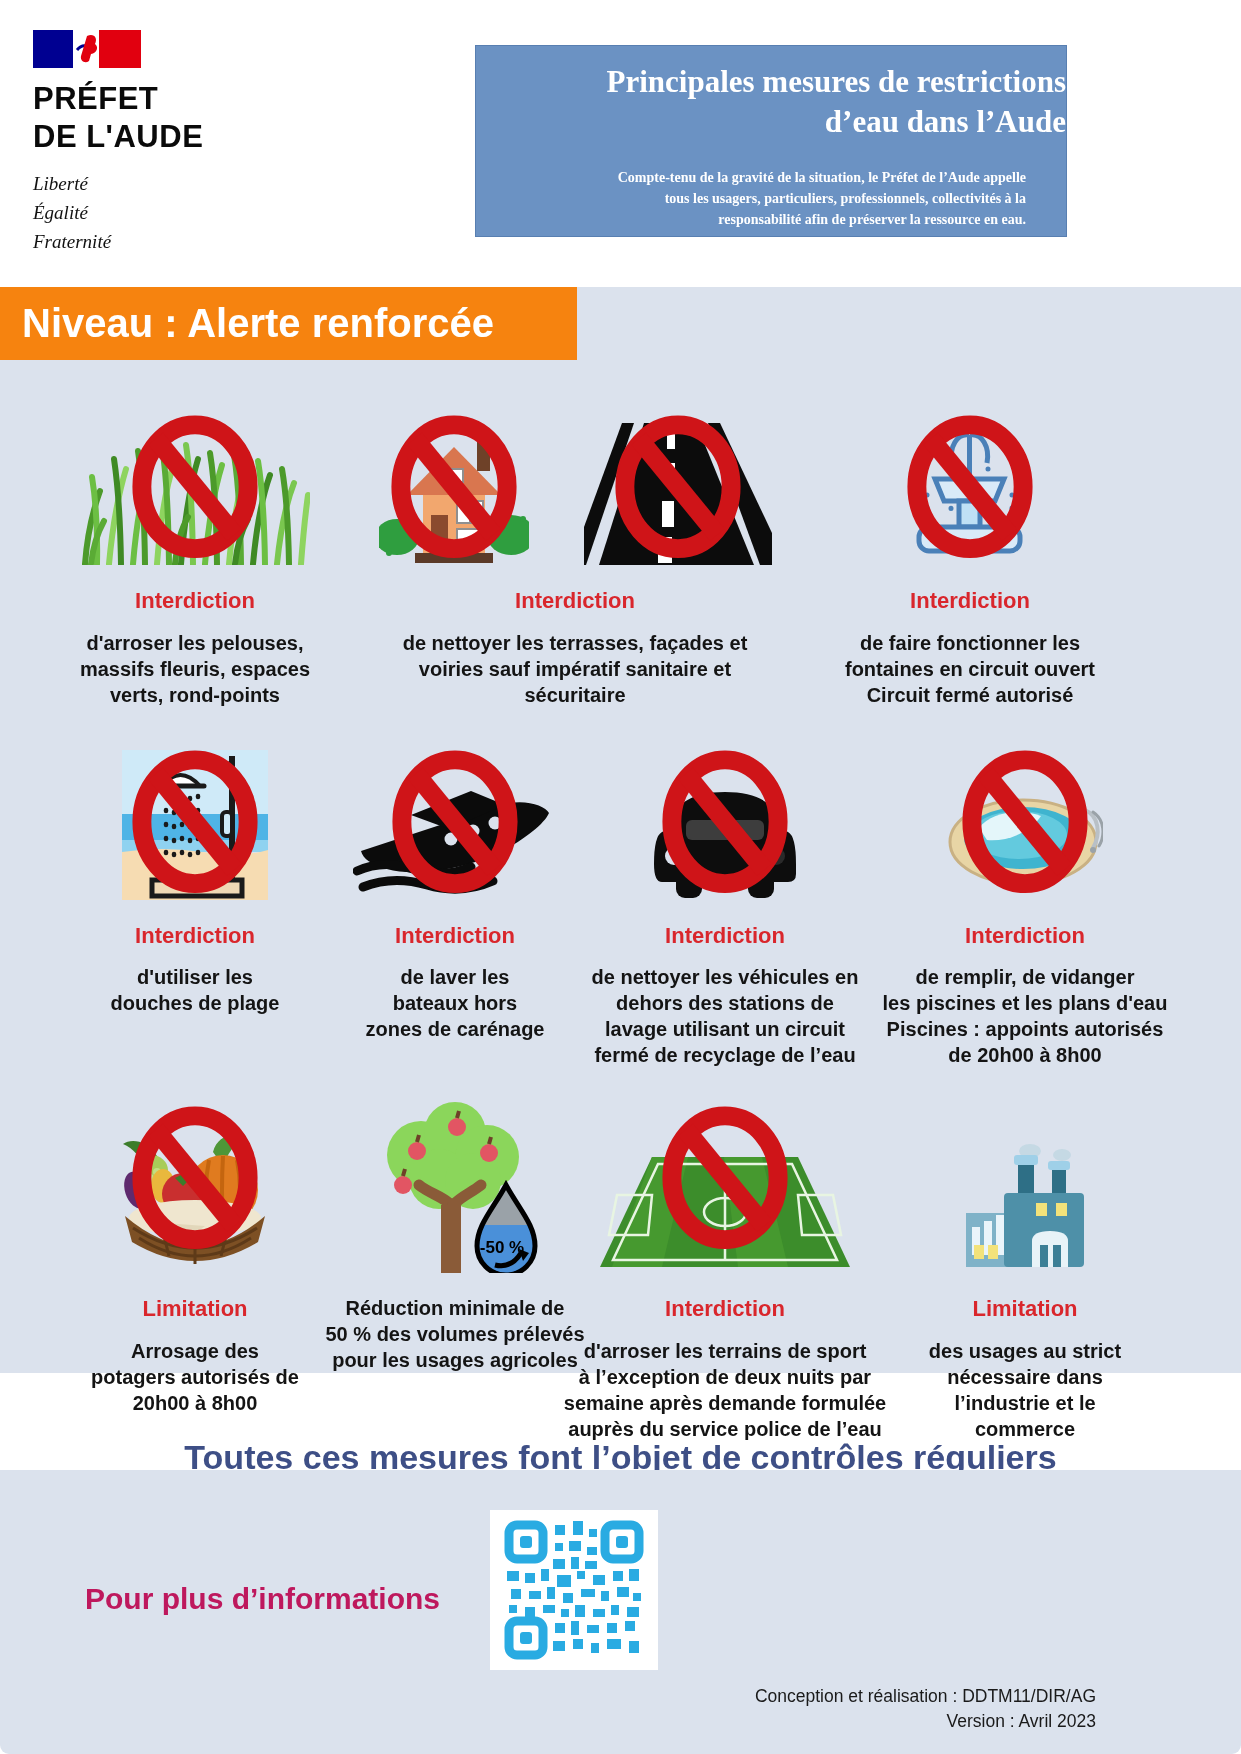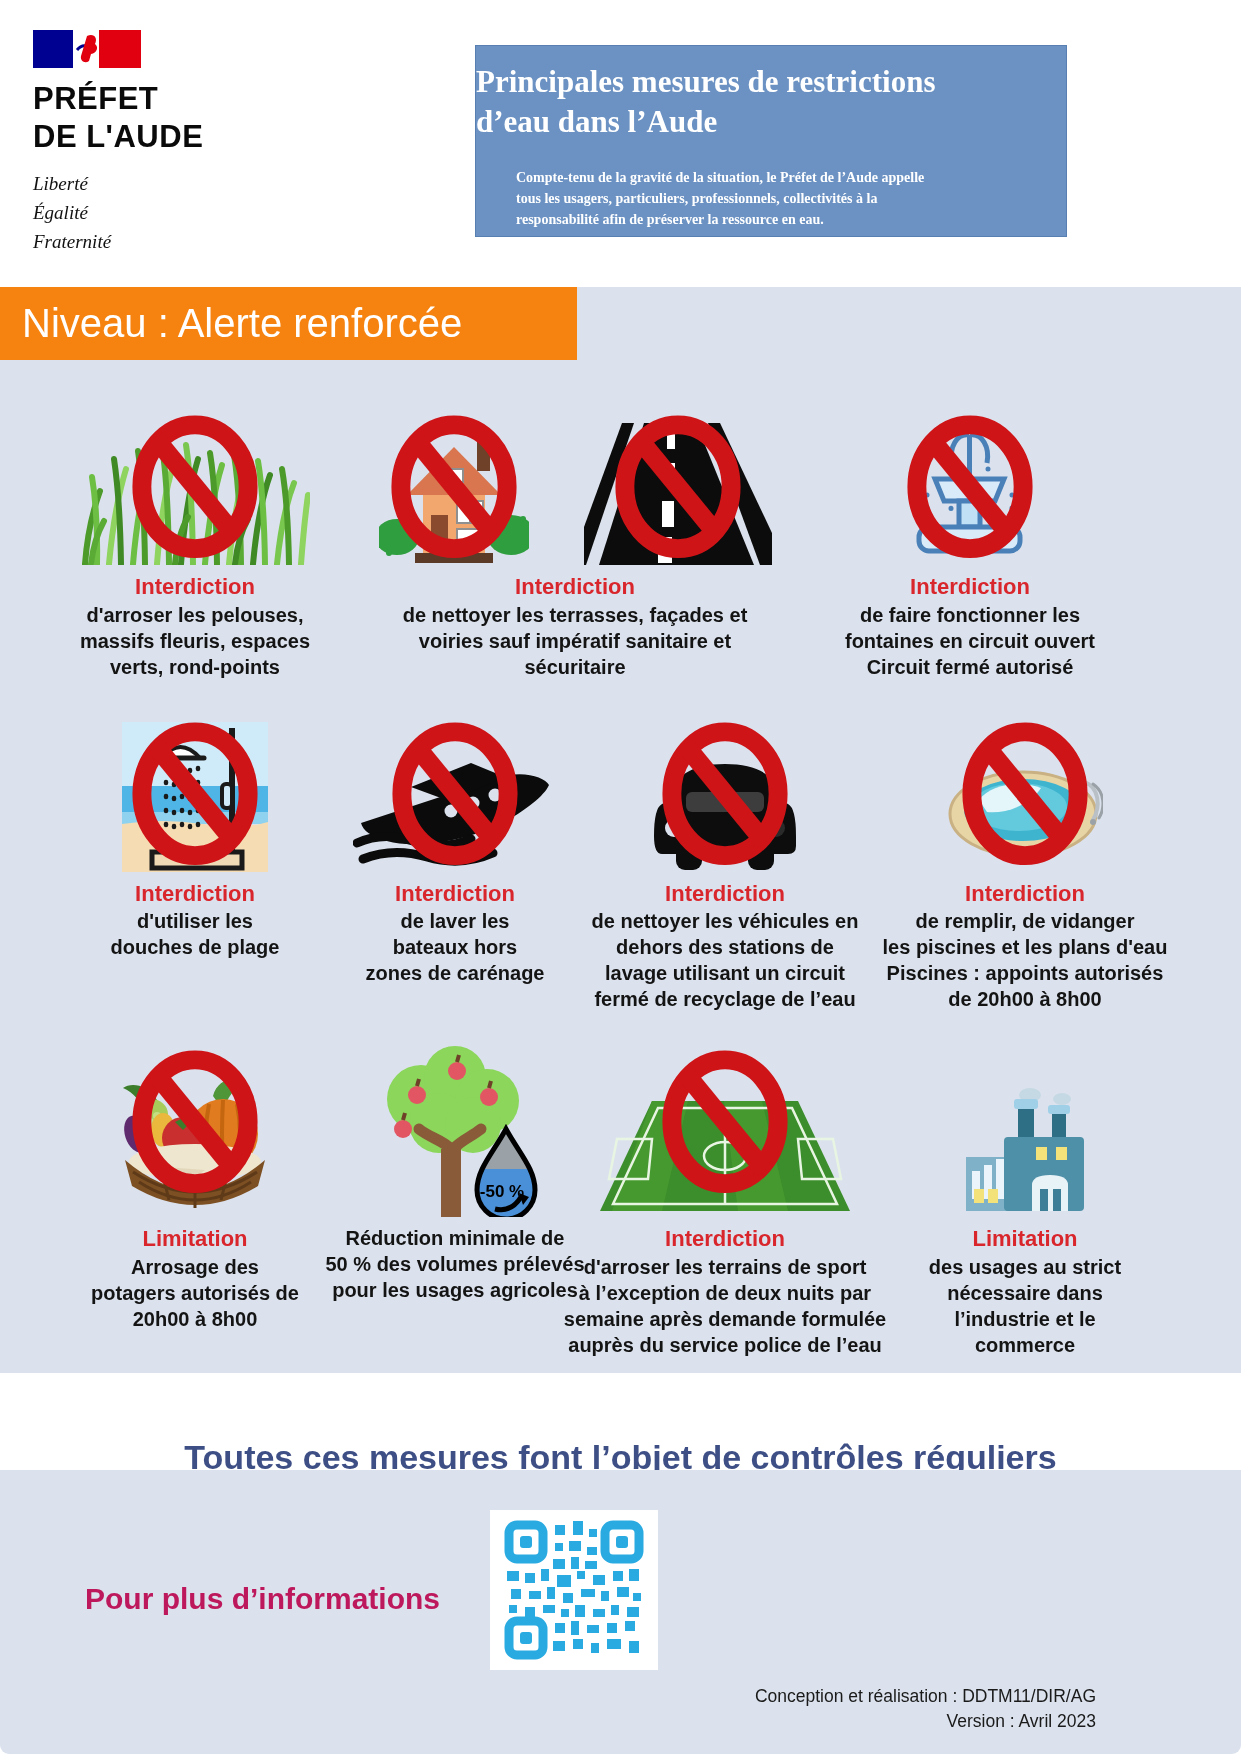--- a/index.html
+++ b/index.html
@@ -10,37 +10,37 @@
   .header{position:absolute;top:0;left:0;width:1241px;height:287px;background:#fff;}
   .logo{position:absolute;left:33px;top:30px;}
   .flag{display:flex;width:108px;height:38px;margin-bottom:12px;}
   .flag .fb{width:40px;background:#000091;}
   .flag .fw{width:26px;background:#fff;position:relative;}
   .flag .fr{width:42px;background:#e1000f;}
   .logo-title{font-weight:bold;font-size:31px;line-height:38px;color:#0a0a0a;letter-spacing:.5px;white-space:pre-line;}
   .motto{margin-top:13px;font-family:"Liberation Serif", serif;font-style:italic;font-size:19px;line-height:29px;color:#111;}
 
   .title-box{position:absolute;left:475px;top:45px;width:592px;height:192px;background:#6b92c3;
-             border:1px solid #55219_no;border:1px solid #587fb1;color:#fff;text-align:left;
+             border:1px solid #55219_no;border:1px solid #587fb1;color:#fff;text-align:right;
              font-family:"Liberation Serif", serif;box-sizing:border-box;}
   .title-box .tb-title{font-size:31px;line-height:40px;font-weight:bold;margin-top:16px;white-space:pre-line;}
   .title-box .tb-sub{font-size:14px;line-height:1.5;font-weight:bold;margin:25px 40px 0;white-space:pre-line;}
 
   
   .banner{position:absolute;left:0;top:287px;width:577px;height:73px;background:#f6830f;color:#fff;
           display:flex;align-items:center;padding-left:22px;box-sizing:border-box;
-          font-size:40px;font-weight:normal;z-index:3;}
+          font-size:40px;font-weight:bold;z-index:3;}
 
   
   .content{position:absolute;left:0;top:287px;width:1241px;height:1086px;background:#dbe2ed;z-index:1;}
   .row{display:grid;justify-items:center;align-items:start;}
   .row1{grid-template-columns:290px 470px 320px;padding-left:50px;margin-top:128px;}
   .row2{grid-template-columns:290px 230px 310px 290px;padding-left:50px;margin-top:42px;}
   .row3{grid-template-columns:290px 230px 310px 290px;padding-left:50px;margin-top:20px;}
-  .item{display:flex;flex-direction:column;align-items:center;text-align:center;}
+  .item{display:flex;flex-direction:column;align-items:center;text-align:center;gap:14px;}
   .icon-wrap{position:relative;display:flex;align-items:flex-end;justify-content:center;margin-bottom:8px;}
   .h150{height:150px;} .h185{height:185px;}
   .duo{display:flex;gap:55px;align-items:flex-end;}
   .no-sign{position:absolute;left:50%;top:50%;width:146px;height:163px;transform:translate(-50%,-52%);pointer-events:none;}
   .m-h{color:#d9262c;font-weight:bold;font-size:22px;line-height:1.3;width:max-content;}
   .m-t{color:#141414;font-weight:bold;font-size:20px;line-height:1.3;white-space:pre-line;width:max-content;}
 
   
   .controls-band{position:absolute;left:0;top:1373px;width:1241px;height:97px;background:#fff;
                  display:flex;align-items:center;justify-content:center;margin-top:36px;}

